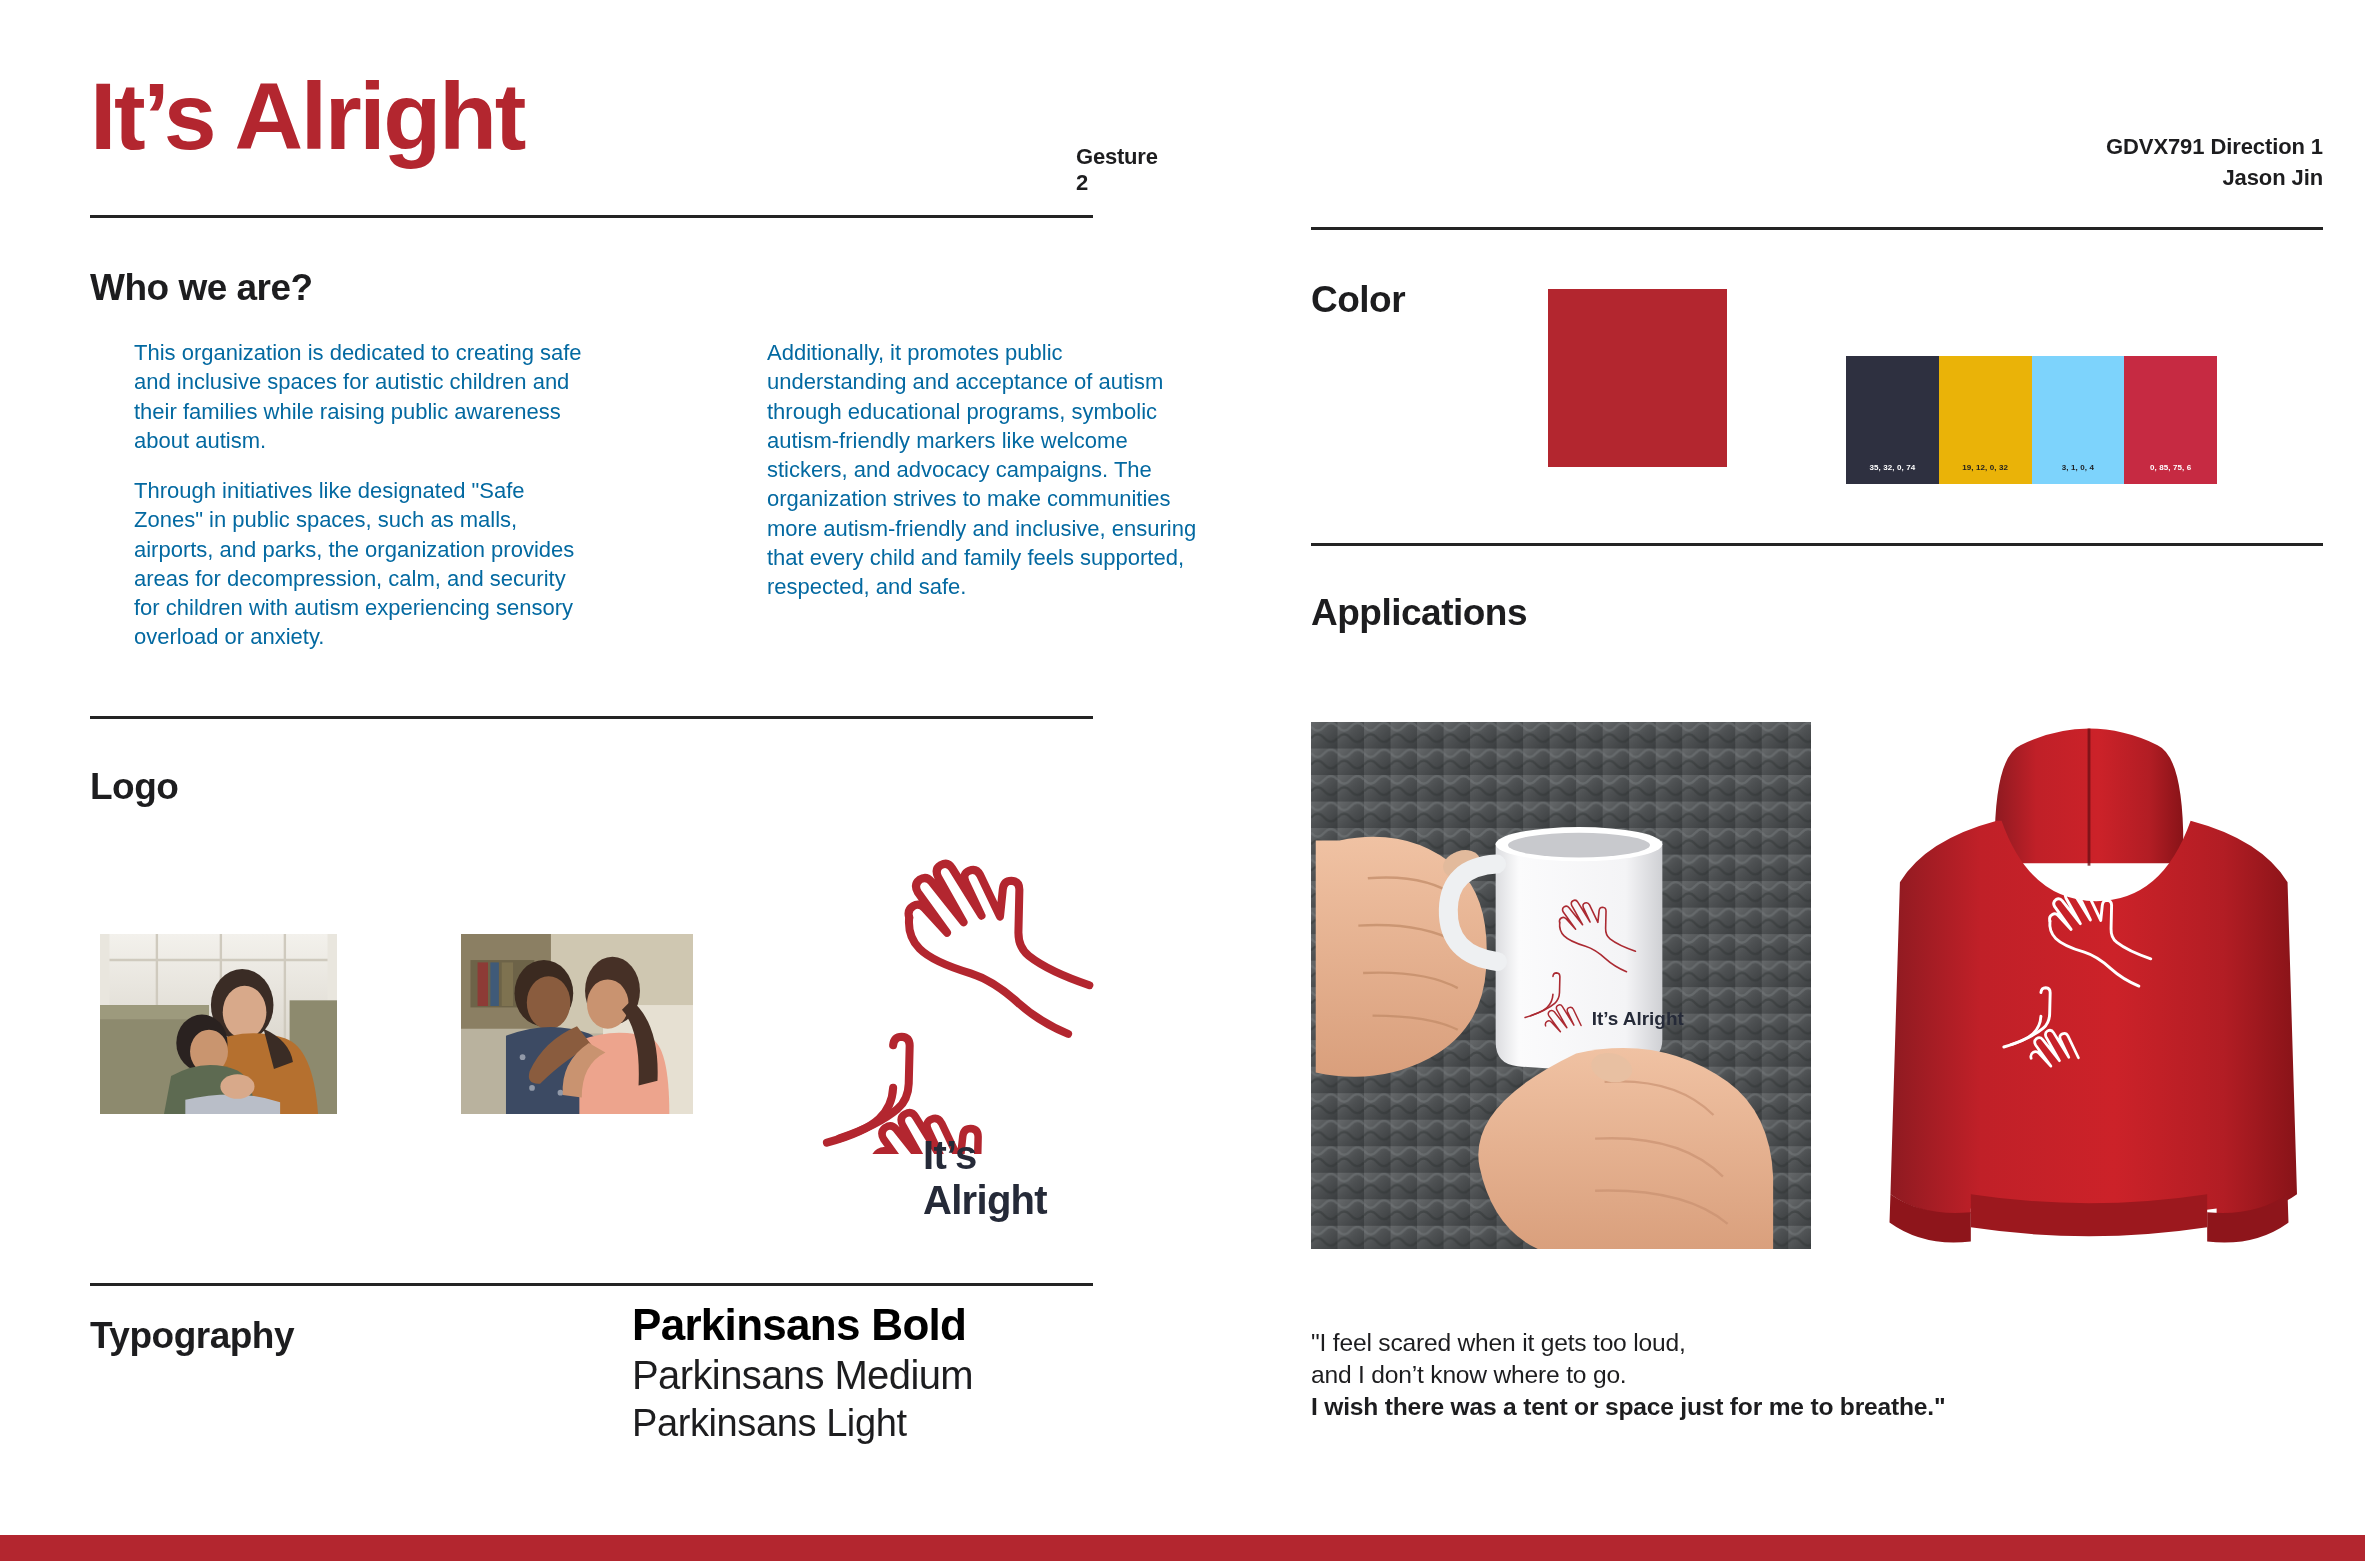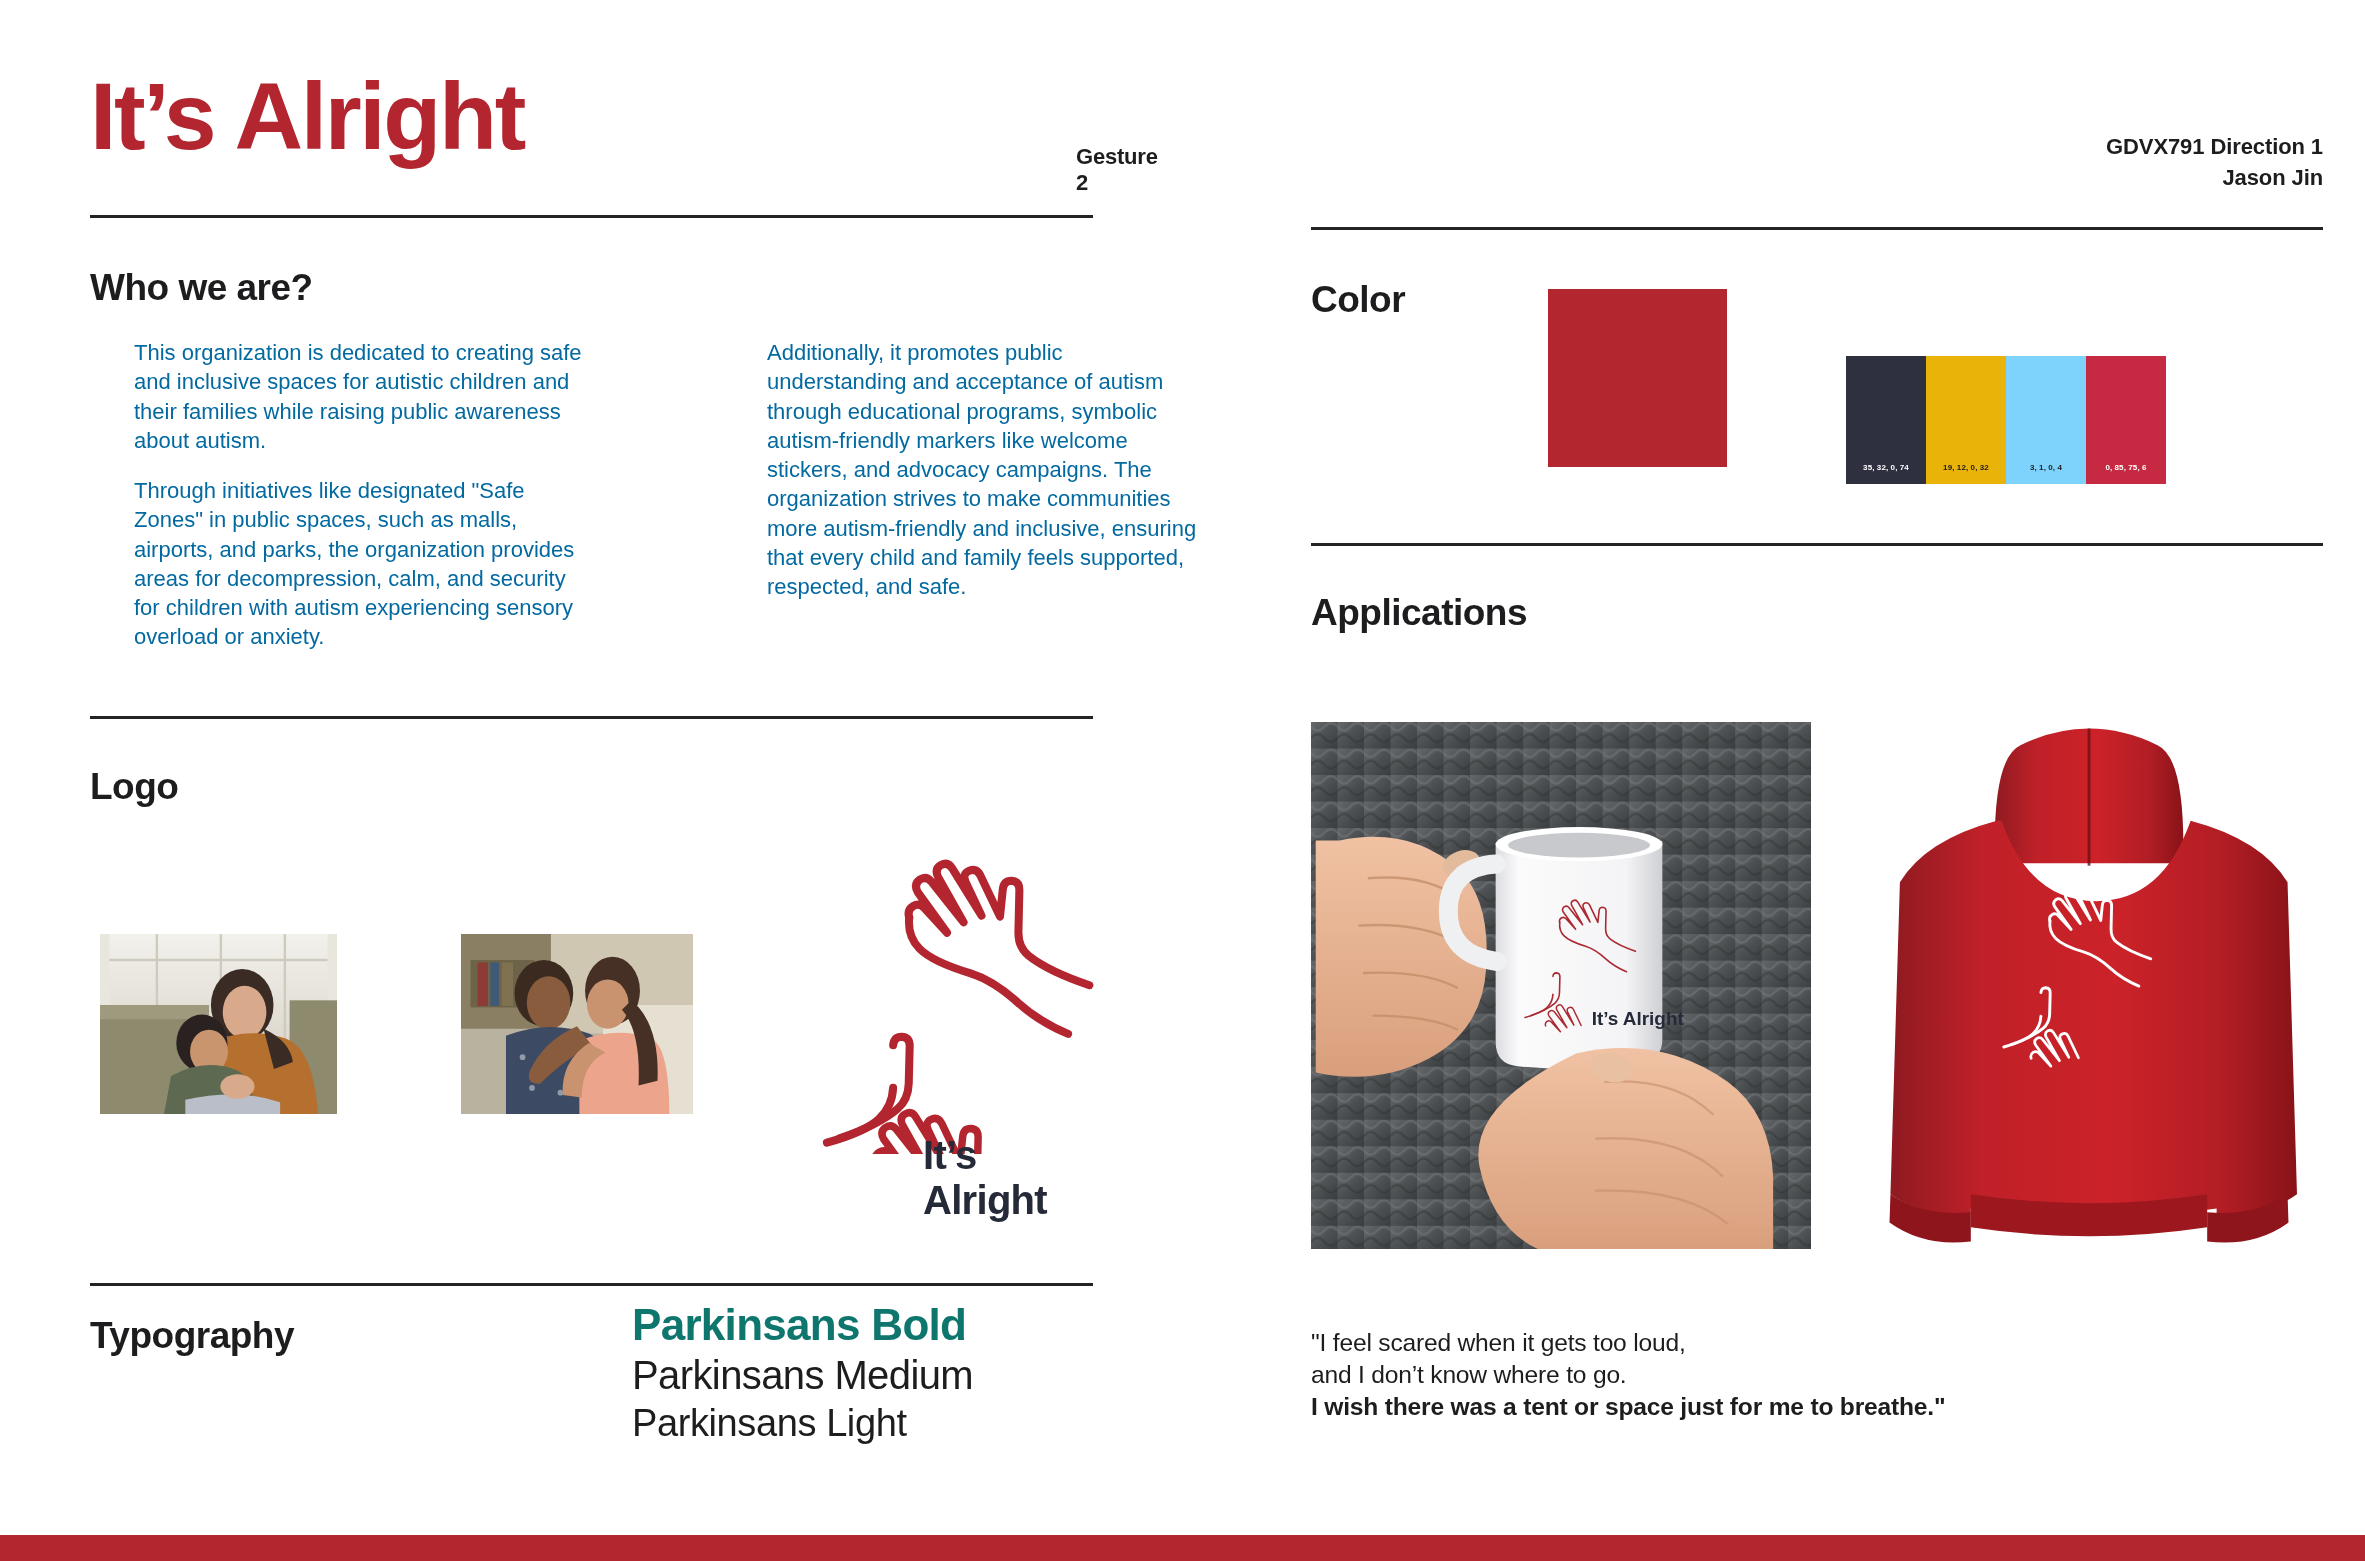--- a/index.html
+++ b/index.html
@@ -62,32 +62,32 @@
 
   #logo-mark { position:absolute; left:714px; top:823px; width:322px; height:331px; }
   #logo-wordmark {
     position:absolute; left:833px; top:1133px;
     font-size:40px; font-weight:700; letter-spacing:-0.7px; color:#252a38;
   }
 
   
   #typo-heading { position:absolute; left:0; top:1315px; }
   #typo-samples { position:absolute; left:542px; top:1299px; }
-  .typo-bold   { font-size:44px;  font-weight:700; letter-spacing:-0.7px; color:#0f766e; line-height:1.18; }
+  .typo-bold   { font-size:44px;  font-weight:700; letter-spacing:-0.7px; color:#000000; line-height:1.18; }
   .typo-medium { font-size:40px;  font-weight:500; letter-spacing:-0.6px; color:#1d1d1f; line-height:1.22; }
   .typo-light  { font-size:38px;  font-weight:300; letter-spacing:-0.4px; color:#1d1d1f; line-height:1.22; }
 
   
   #color-heading { position:absolute; left:0; top:267px; }
   #color-primary-swatch {
     position:absolute; left:237px; top:277px; width:179px; height:178px;
     background:#b3262f;
   }
   #color-palette {
-    position:absolute; left:535px; top:344px; width:320px; height:128px;
+    position:absolute; left:535px; top:344px; width:371px; height:128px;
     display:flex;
   }
   .swatch { flex:1; position:relative; }
   .swatch .cmyk {
     position:absolute; bottom:12.3px; left:0; right:0; text-align:center;
     font-size:8px; font-weight:700; letter-spacing:0.1px;
   }
 
   
   #apps-heading { position:absolute; left:0; top:580px; }

